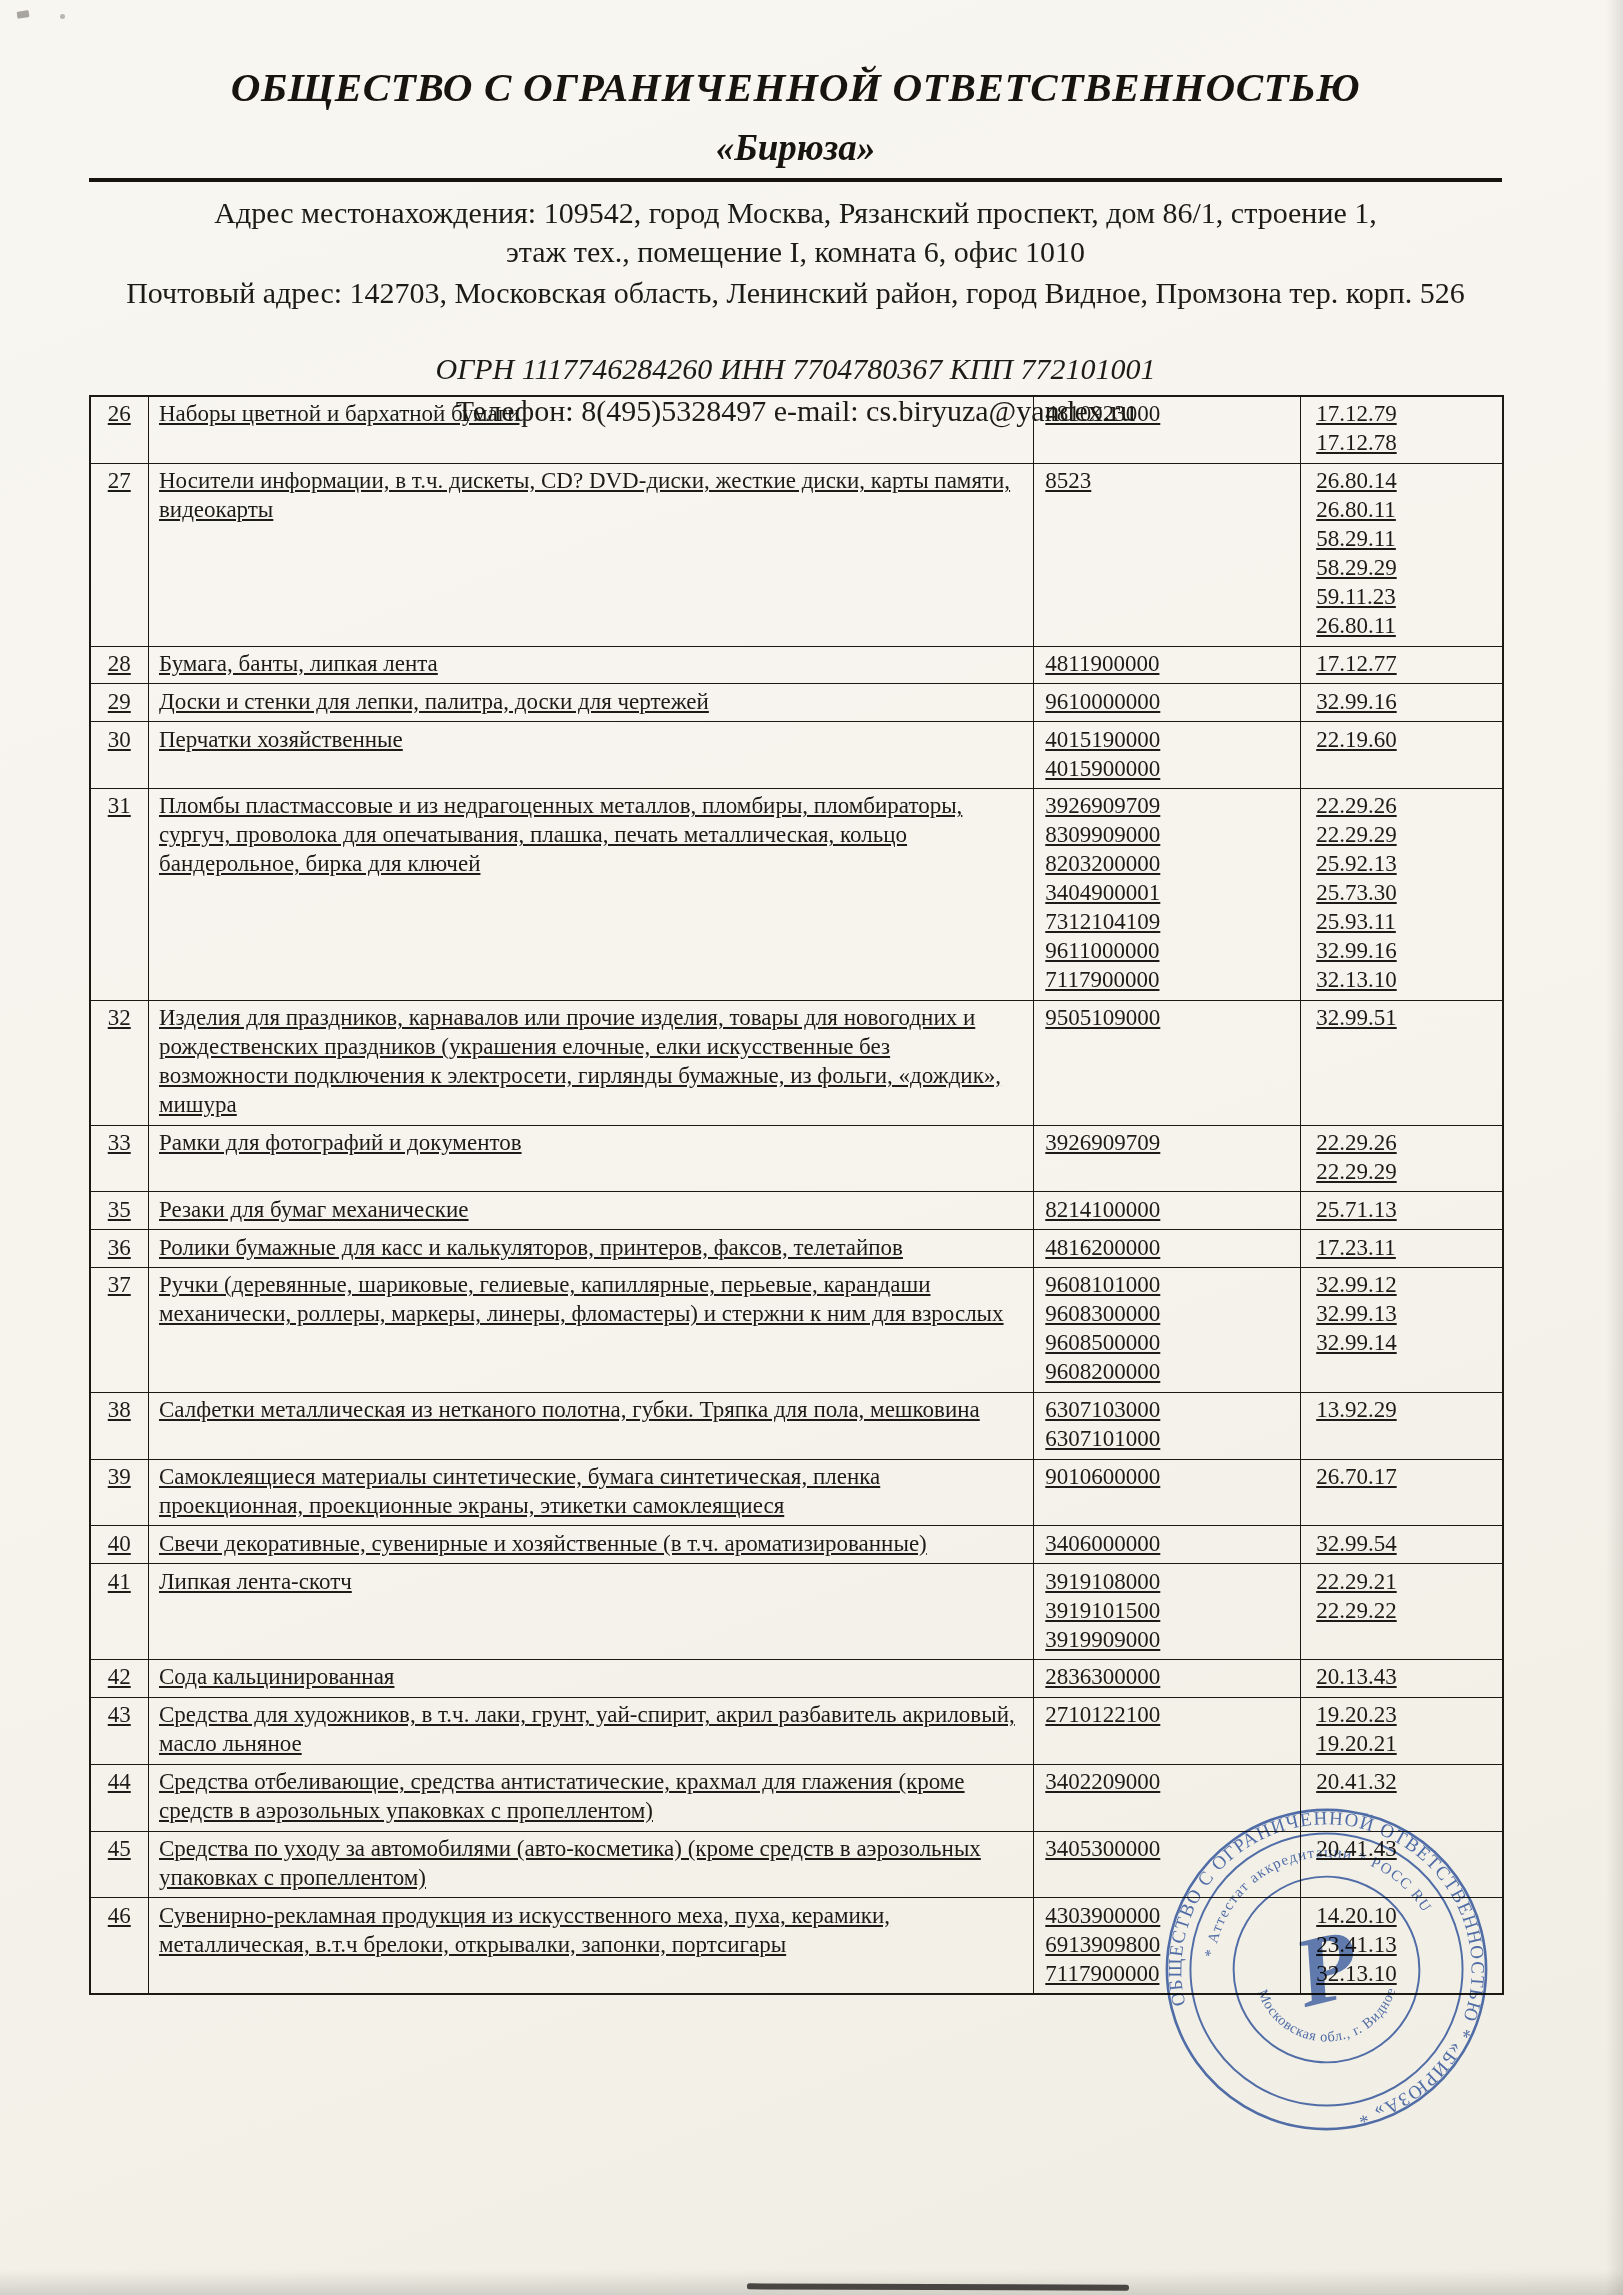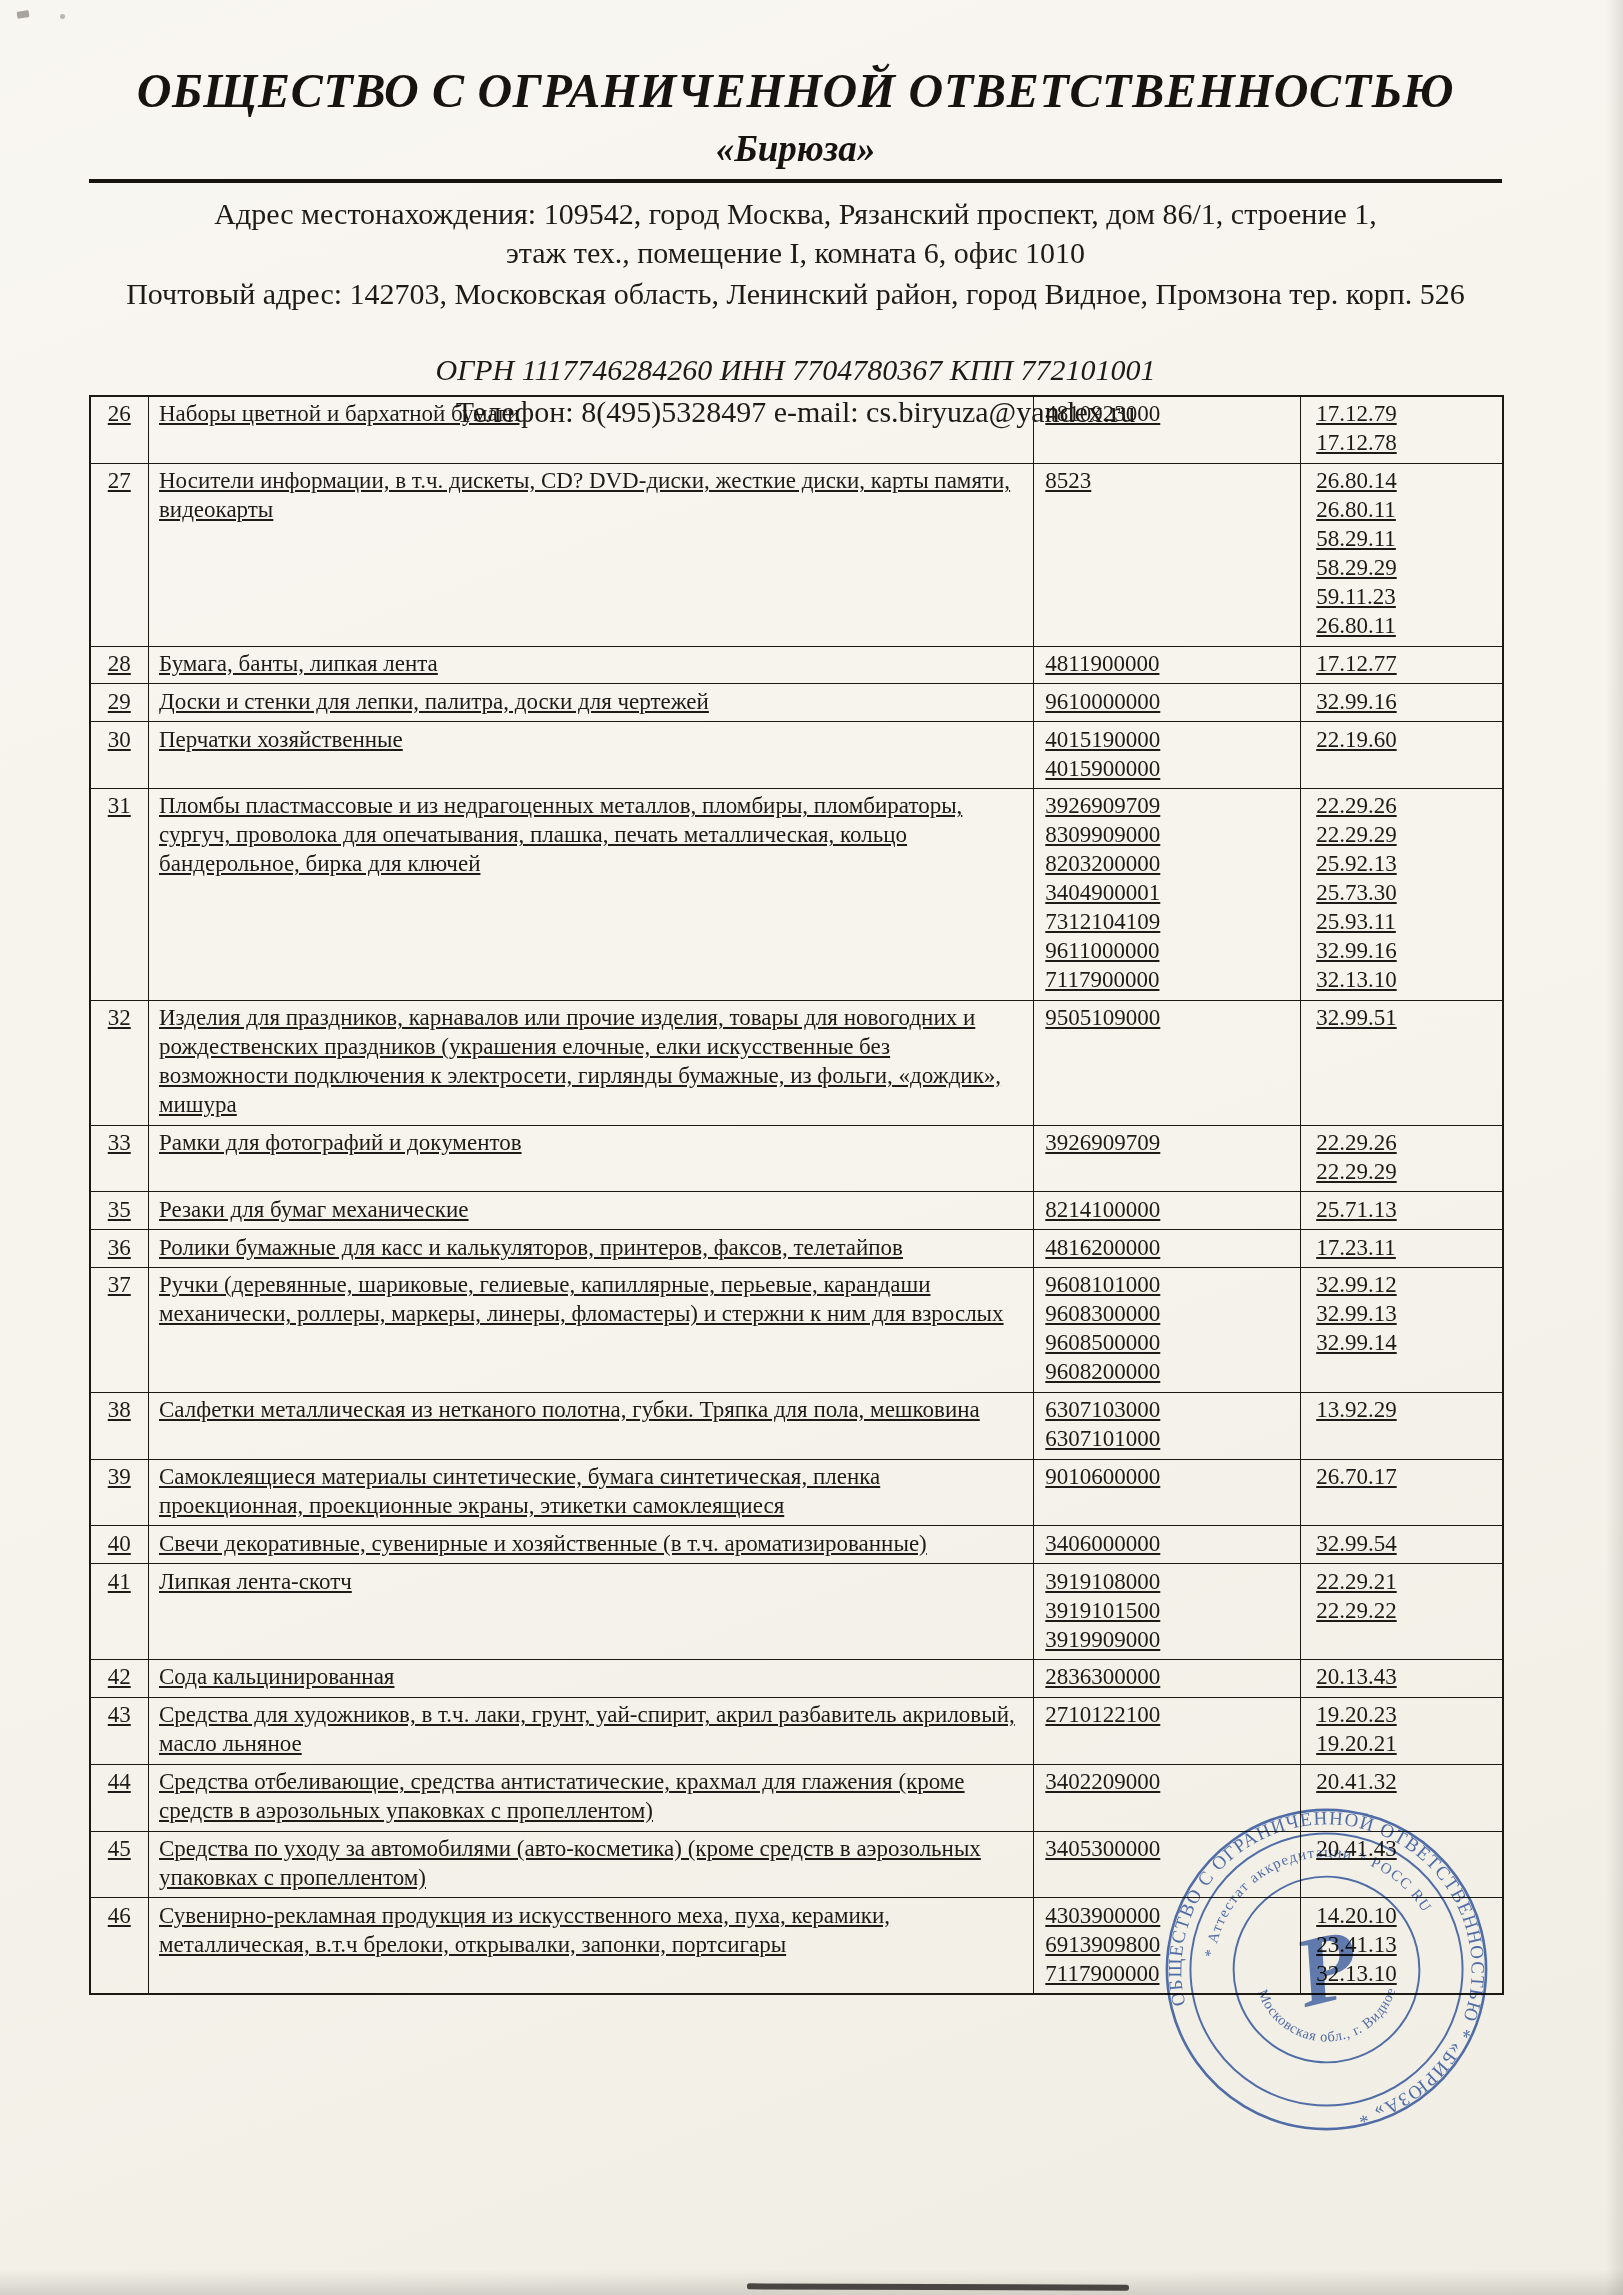--- a/index.html
+++ b/index.html
@@ -23,25 +23,25 @@
     background: rgba(70,65,60,0.45); border-radius: 1.3px; transform: rotate(-8deg);
   }
   .artifact-tl2 {
     position: absolute; left: 60px; top: 14.4px; width: 4.6px; height: 4.6px;
     background: rgba(70,65,60,0.35); border-radius: 50%;
   }
   .doc-header {
     position: absolute; left: 89px; top: 63px; width: 1413px; text-align: center;
   }
   .company-type {
-    font-size: 48px; font-weight: bold; font-style: italic; letter-spacing: 0.7px;
+    font-size: 41px; font-weight: bold; font-style: italic; letter-spacing: 0.7px;
     color: #161310;
   }
   .company-name {
-    font-size: 37px; font-weight: bold; font-style: italic; margin-top: 9px;
+    font-size: 37px; font-weight: bold; font-style: italic; margin-top: 15px;
     color: #161310;
   }
   .header-rule { height: 3.9px; background: #17140f; margin-top: 9.2px; }
   .addr { font-size: 30px; line-height: 1.3; margin-top: 2.6px; }
   .addr-first { margin-top: 10.5px; padding: 0 98px; }
   .reg { margin-top: 37px; font-style: italic; }
   .products {
     position: absolute; left: 89px; top: 395px; width: 1413px;
     border-collapse: collapse; table-layout: fixed;
     border: 2px solid #1c1812;

